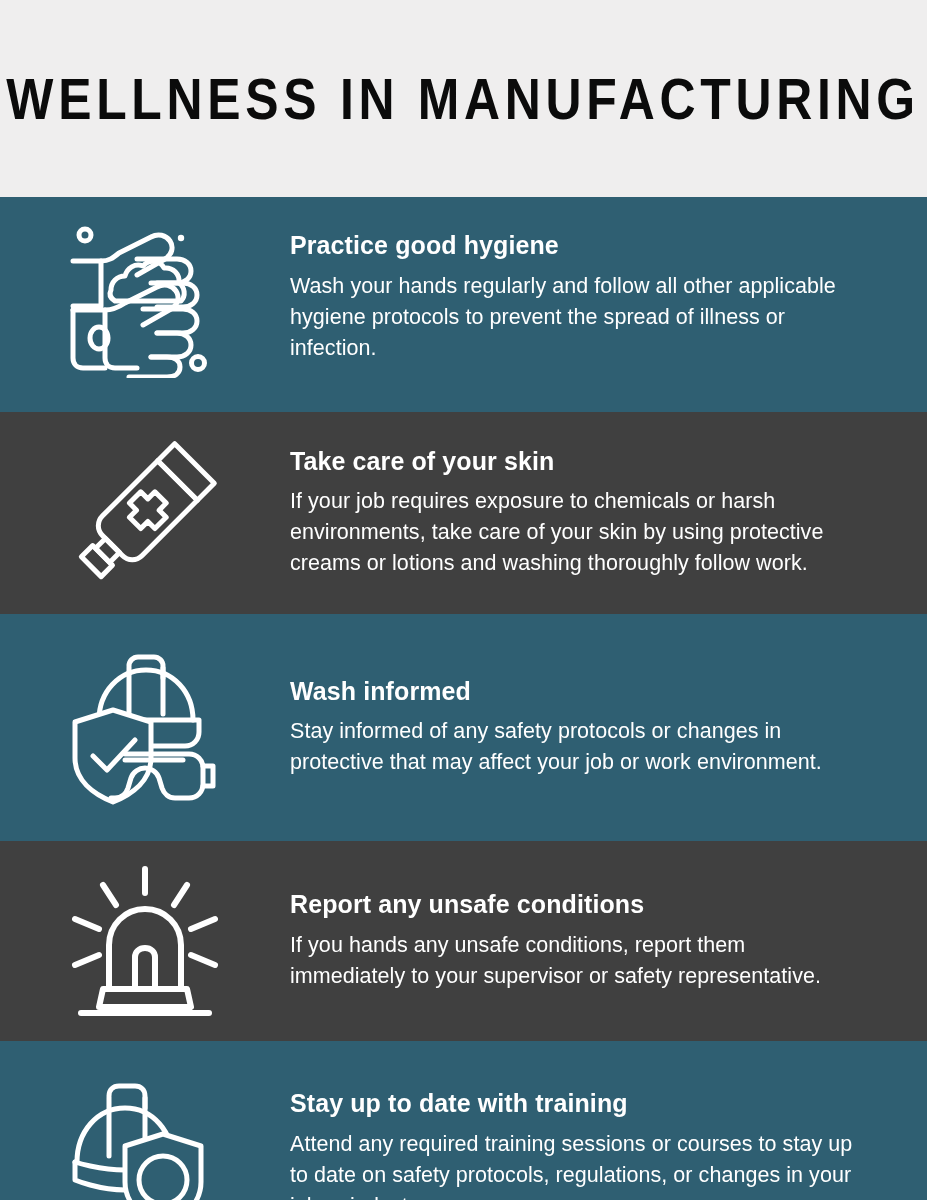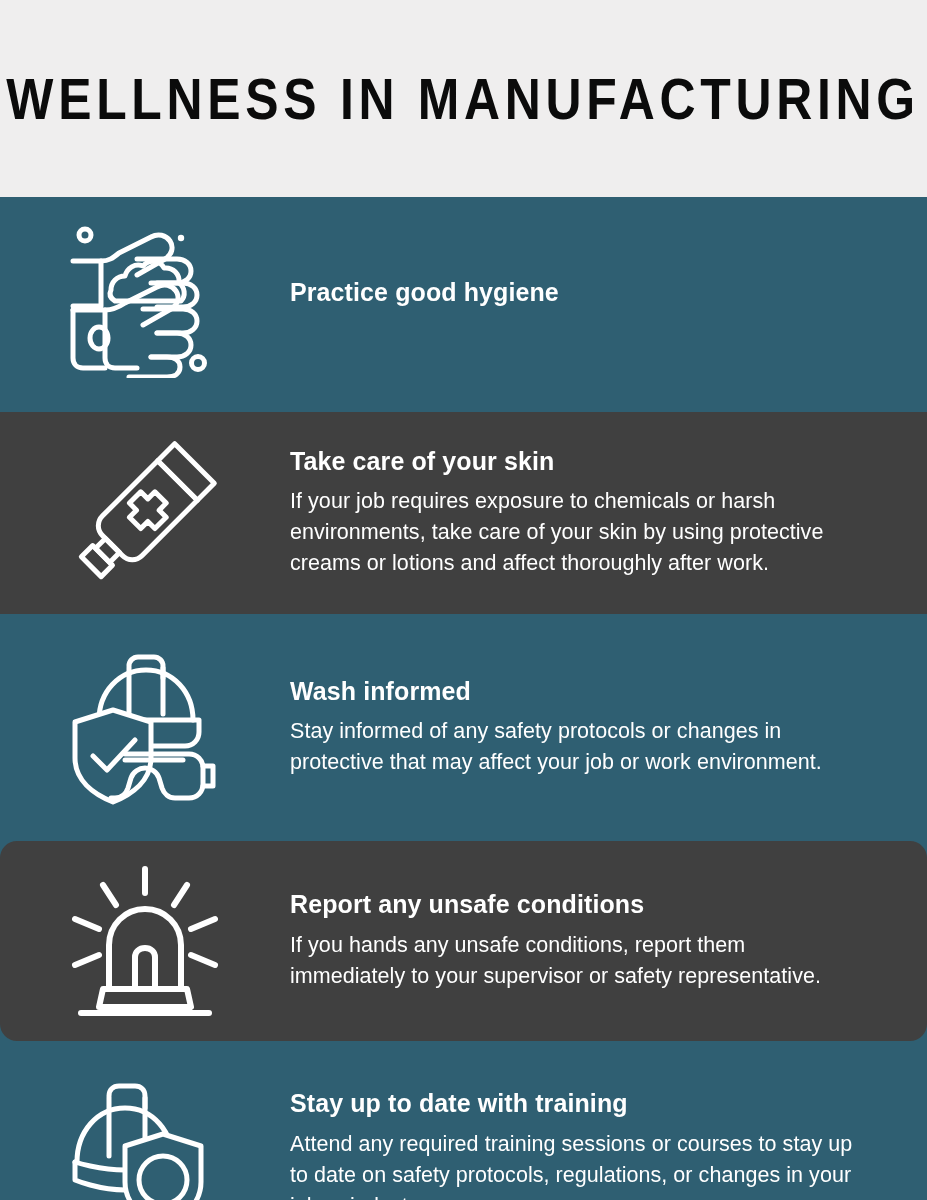--- a/index.html
+++ b/index.html
@@ -58,21 +58,21 @@
     box-sizing: border-box;
     padding: 0 40px 0 0;
     position: relative;
   }
   .row.dark  { background: #2f5f72; }
   .row.light { background: #404040; }
 
   .row-1 { flex: 0 0 201px; }
   .row-2 { flex: 0 0 202px; }
   .row-3 { flex: 0 0 199px; }
-  .row-4 { flex: 0 0 200px; border-radius: 17px; }
+  .row-4 { flex: 0 0 200px; }
   .row-5 { flex: 0 0 201px; }
 
   .icon-cell {
     flex: 0 0 290px;
     display: flex;
     align-items: center;
     justify-content: center;
     height: 100%;
   }
   .icon-cell svg {
@@ -153,20 +153,21 @@
 
           <path d="M78 91 L118 91 C126 91 132 96 132 103 C132 110 126 115 118 115 L92 115"></path>
           <path d="M92 115 L112 115 C120 115 126 120 126 127 C126 134 120 139 112 139 L86 139"></path>
           <path d="M86 139 L102 139 C110 139 115 143 115 149 C115 155 110 159 102 159 L64 159"></path>
 
           <ellipse cx="34" cy="120" rx="9" ry="11"></ellipse>
         </svg>
       </div>
       <div class="text-cell">
         <h2 class="row-title">Practice good hygiene</h2>
+        <p class="row-body">Wash your hands regularly and follow all other applicable hygiene protocols to prevent the spread of illness or infection.</p>
       </div>
     </div>
 
     <div class="row light row-2">
       <div class="icon-cell">
         <svg width="160" height="160" viewBox="0 0 160 160" fill="none" stroke="#ffffff" stroke-width="5" stroke-linecap="round" stroke-linejoin="round">
           <g transform="rotate(45 80 80)">
 
             <path d="M52 10 L108 10 L108 34 L52 34 Z"></path>
 
@@ -177,21 +178,21 @@
 
             <path d="M66 140 L94 140 L94 156 L66 156 Z"></path>
 
             <path d="M72 58 L88 58 L88 68 L98 68 L98 84 L88 84
                      L88 94 L72 94 L72 84 L62 84 L62 68 L72 68 Z"></path>
           </g>
         </svg>
       </div>
       <div class="text-cell">
         <h2 class="row-title">Take care of your skin</h2>
-        <p class="row-body">If your job requires exposure to chemicals or harsh environments, take care of your skin by using protective creams or lotions and affect thoroughly after work.</p>
+        <p class="row-body">If your job requires exposure to chemicals or harsh environments, take care of your skin by using protective creams or lotions and washing thoroughly follow work.</p>
       </div>
     </div>
 
     <div class="row dark row-3">
       <div class="icon-cell">
         <svg width="160" height="160" viewBox="0 0 160 160" fill="none" stroke="#ffffff" stroke-width="5" stroke-linecap="round" stroke-linejoin="round">
 
           <path d="M64 18 C64 13 68 9 73 9 L89 9 C94 9 98 13 98 18 L98 30"></path>
 
           <path d="M34 72 C34 44 54 22 81 22 C108 22 128 44 128 72"></path>

